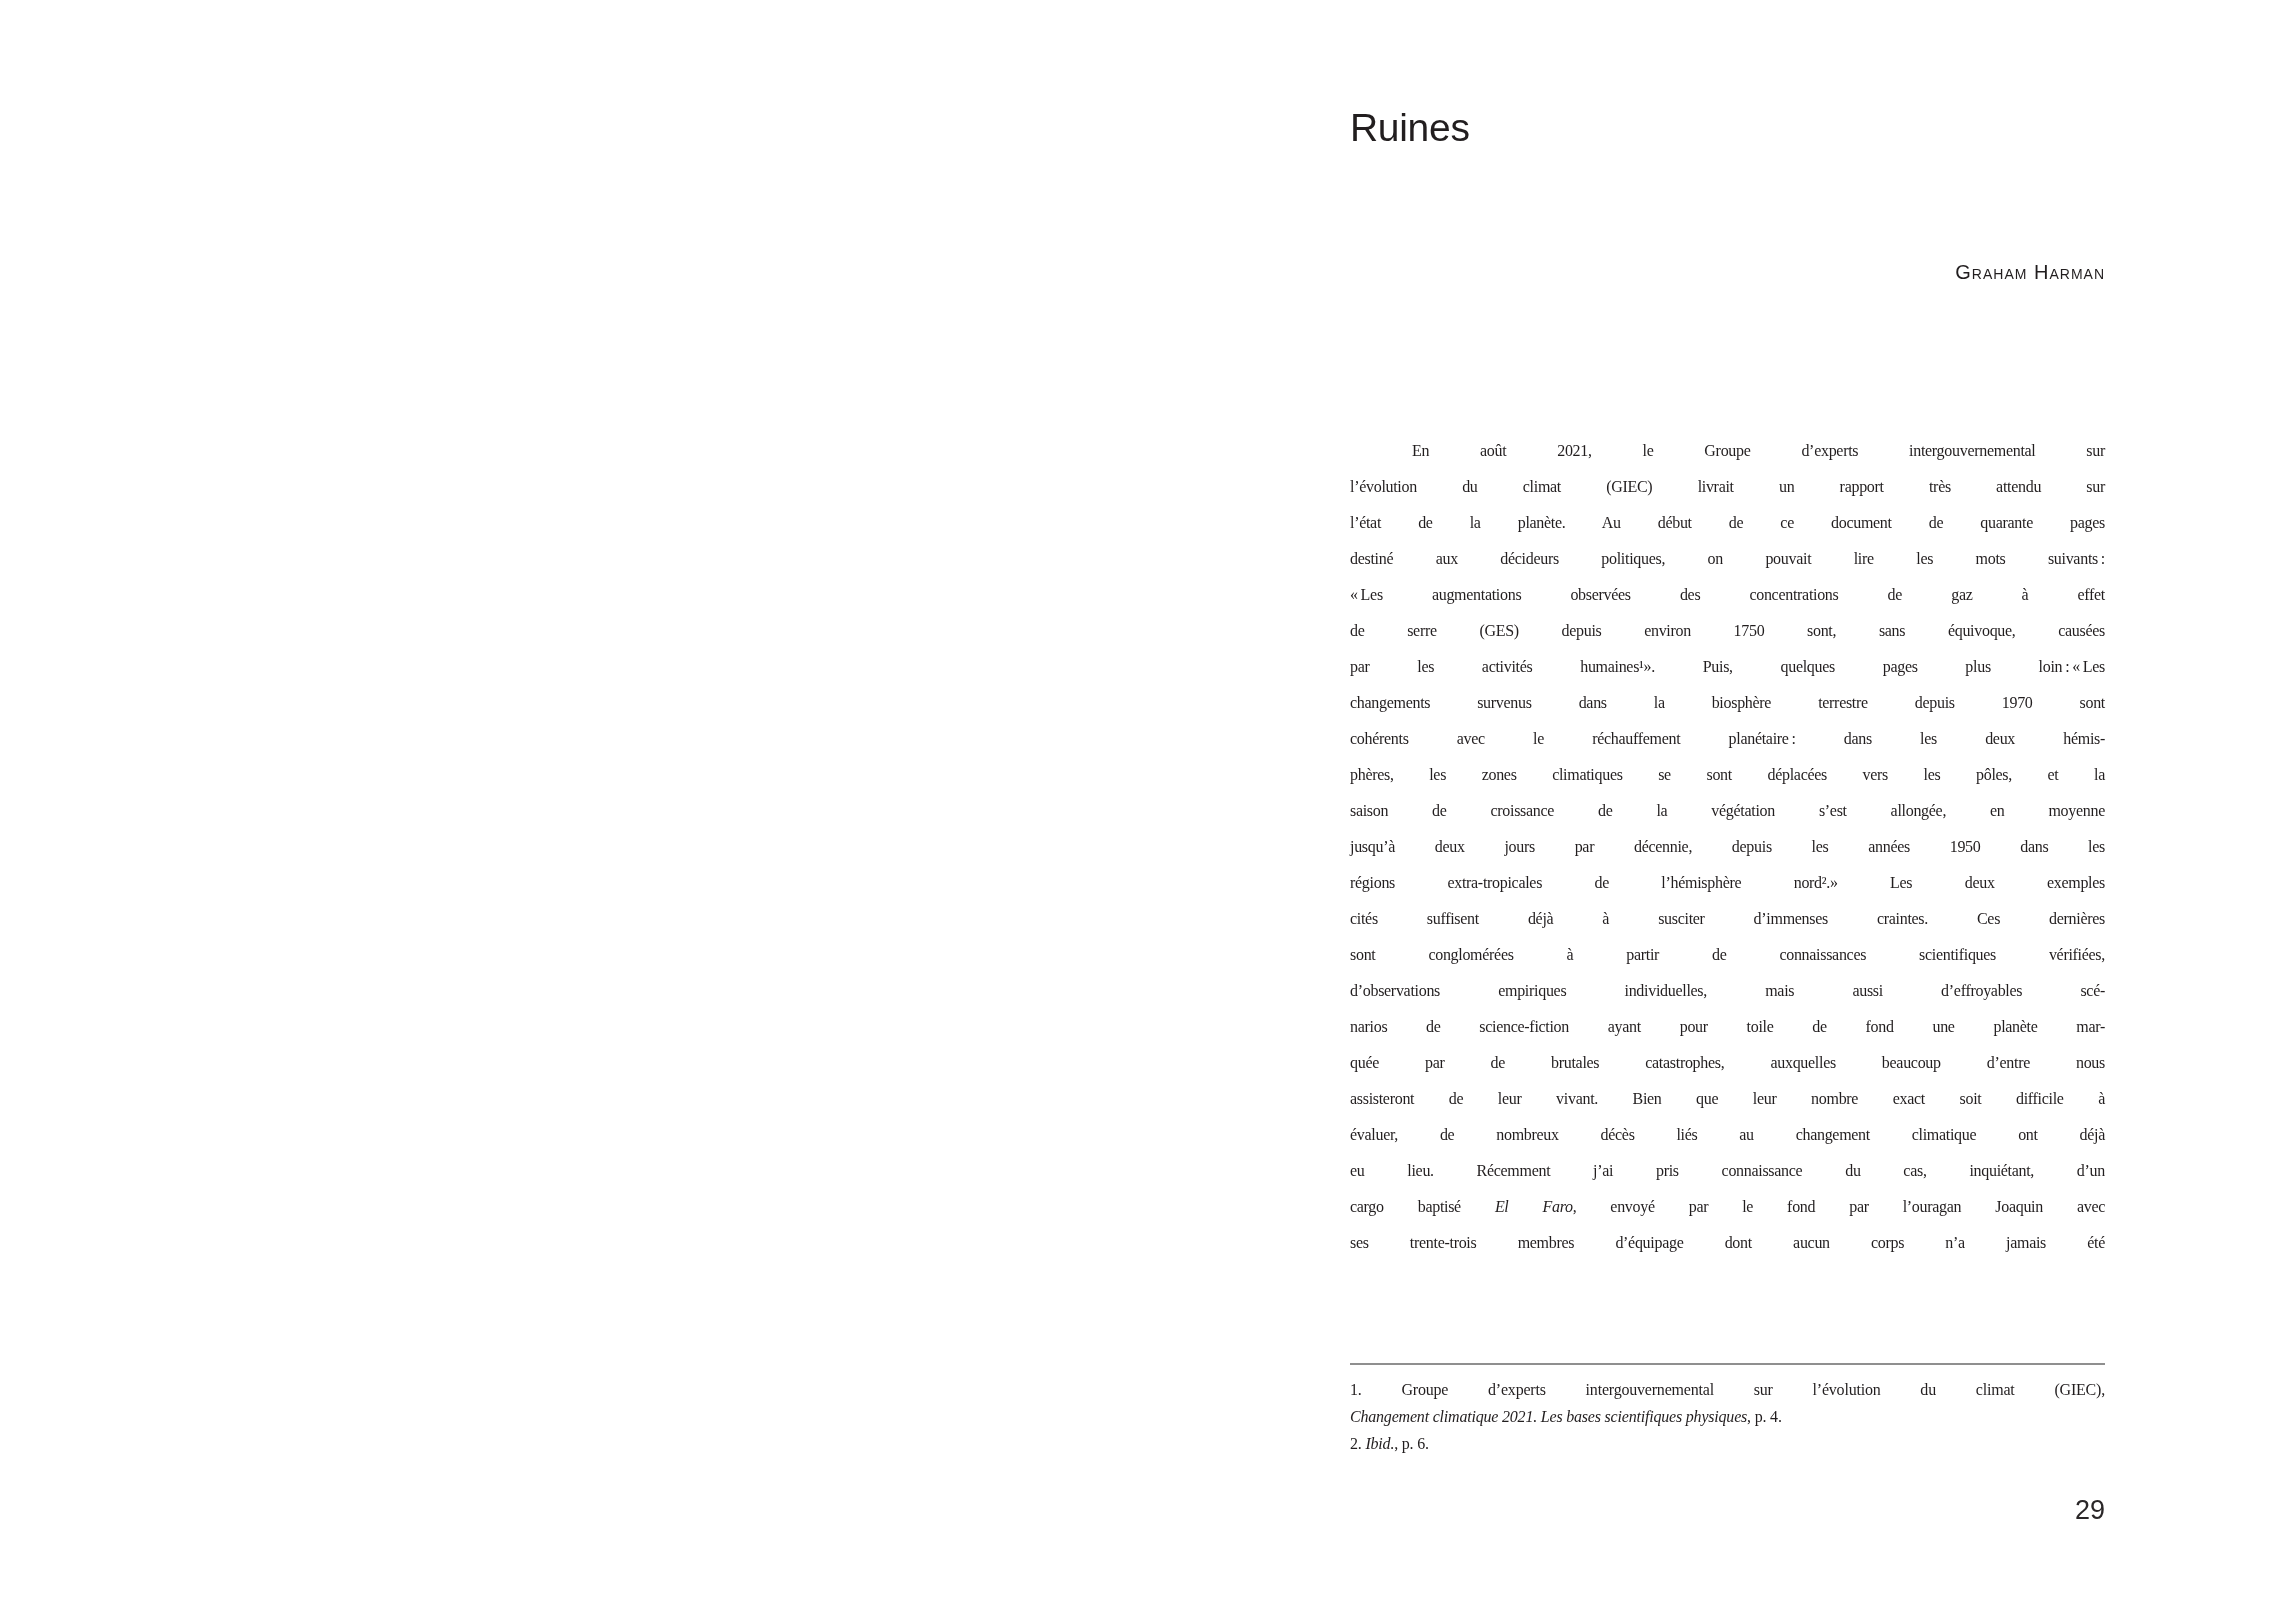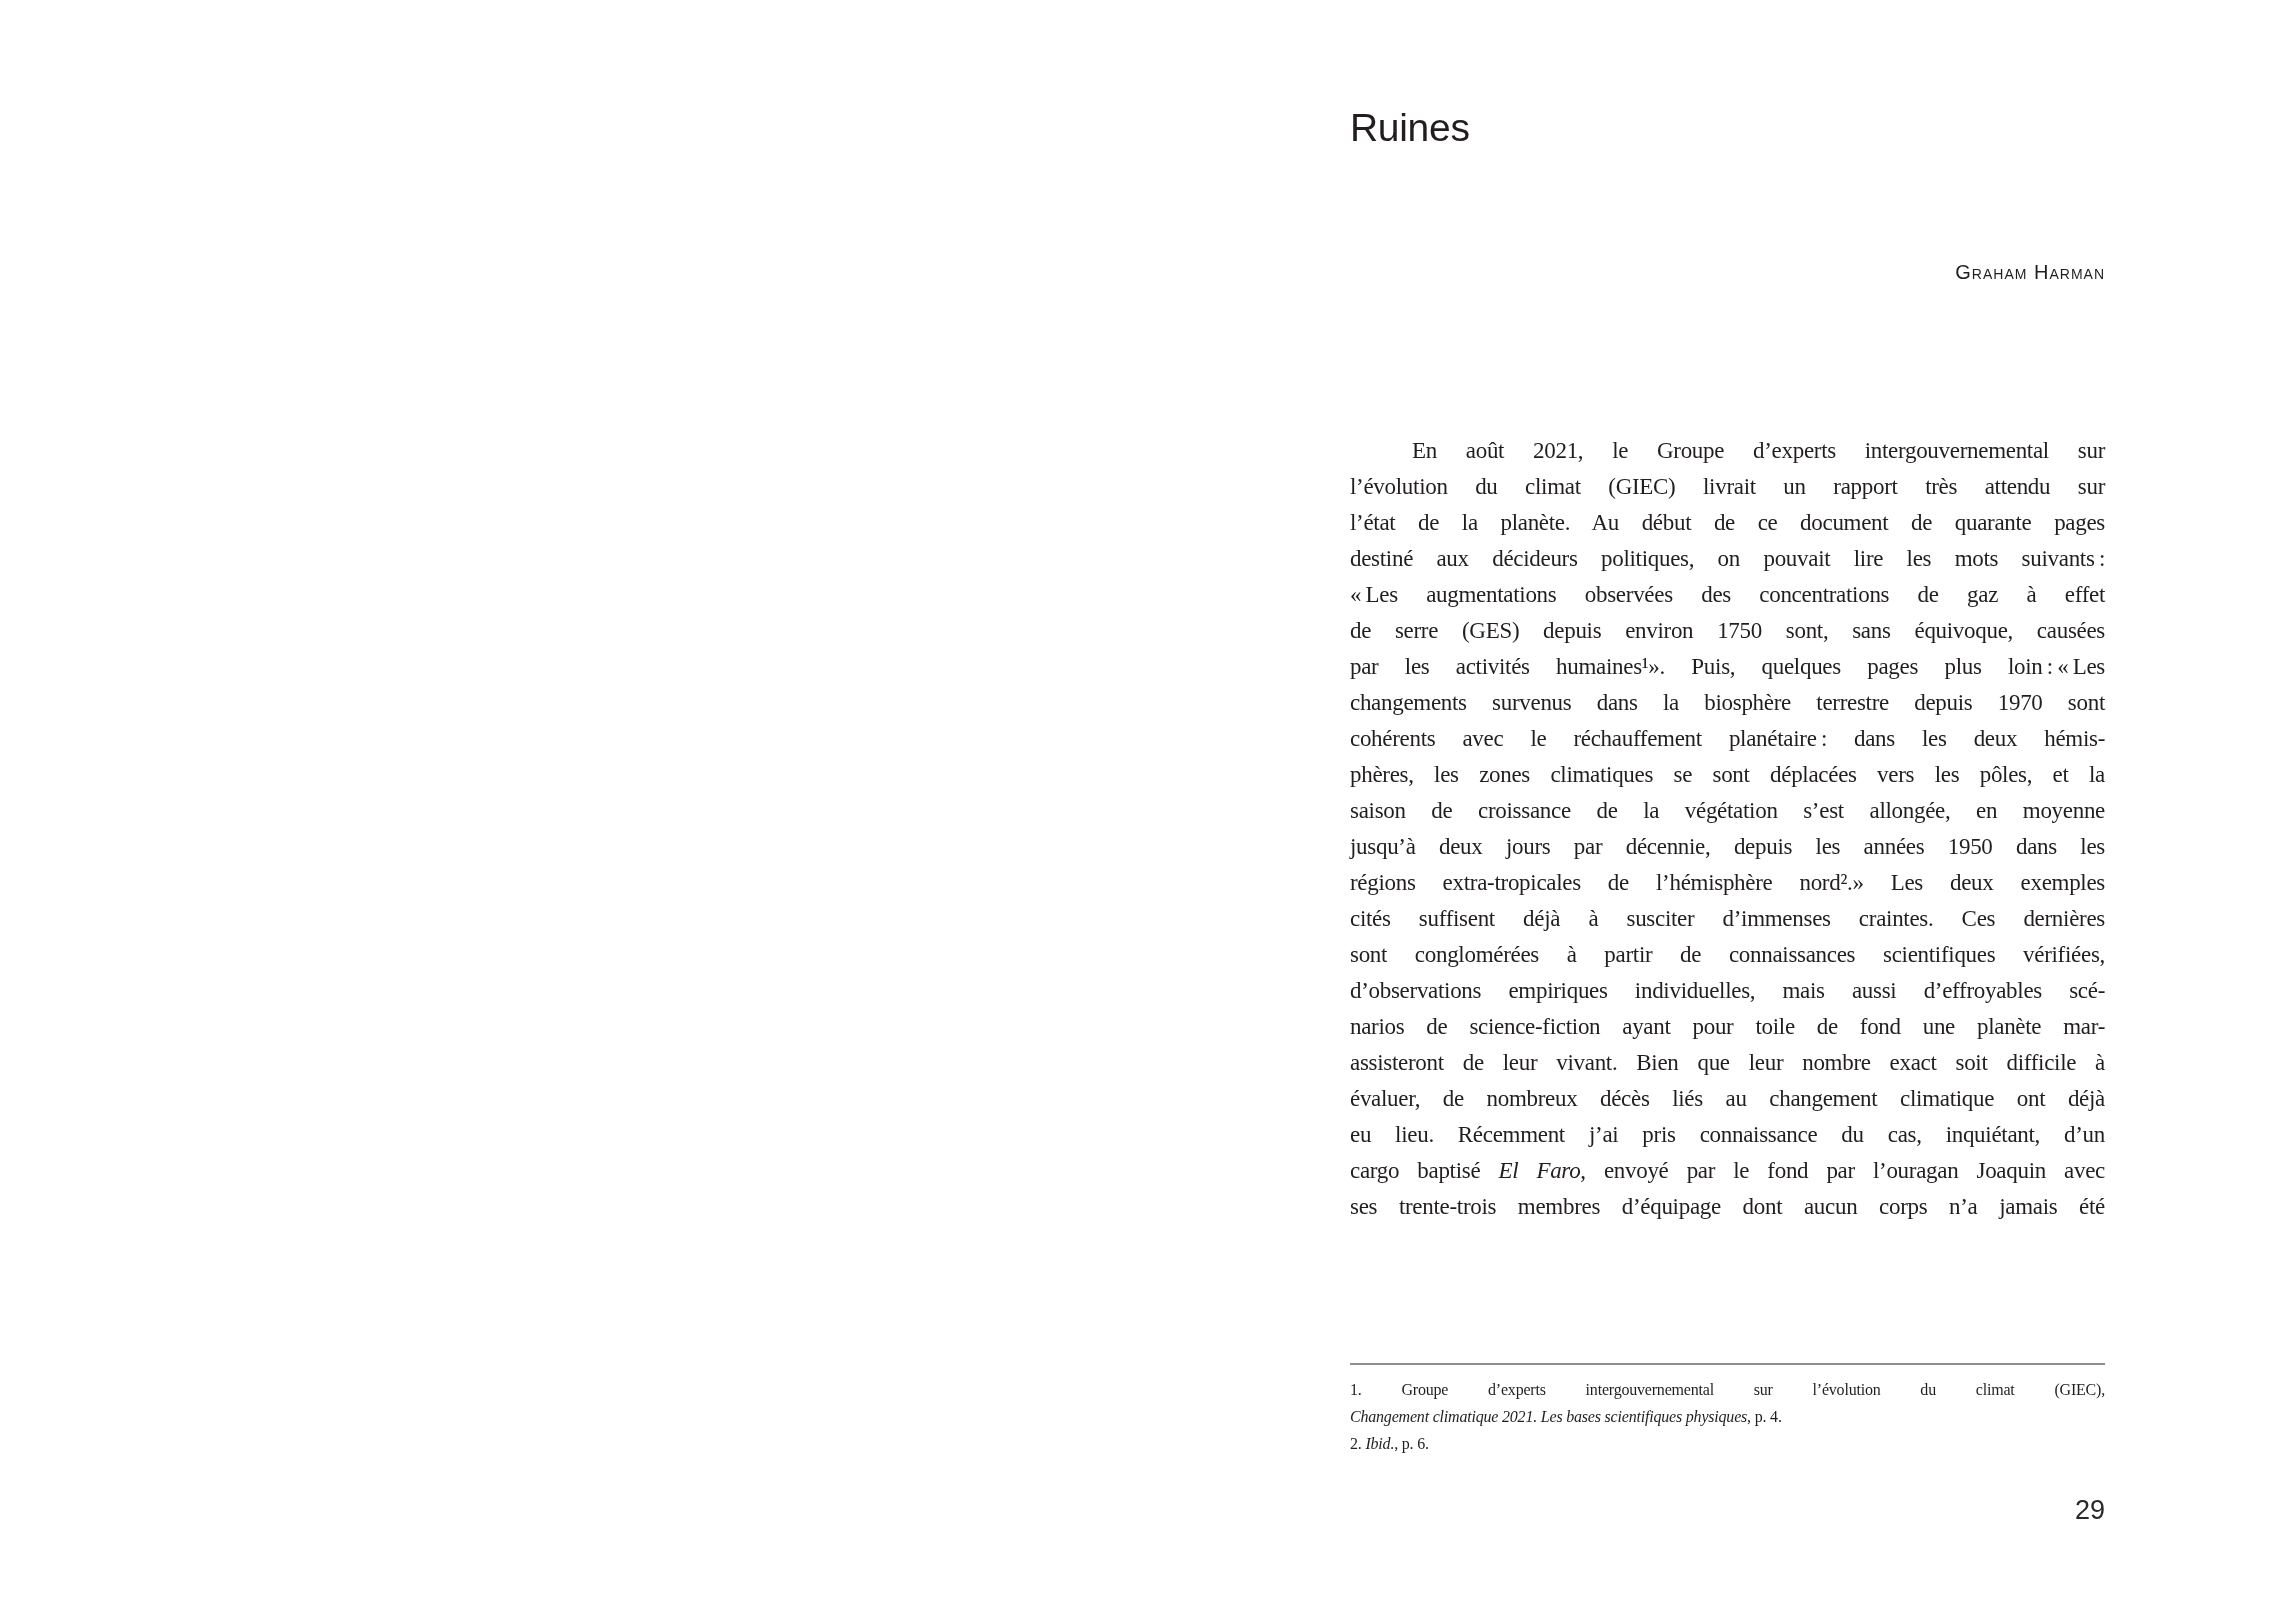--- a/index.html
+++ b/index.html
@@ -18,21 +18,21 @@
   .author {
     position:absolute; left:1336px; top:255px; width:755px;
     text-align:right;
     font-family:"Liberation Sans", sans-serif;
     font-variant:small-caps;
     font-size:20px; line-height:35px; letter-spacing:1px;
     color:#221e1f;
   }
   .bodytext {
     position:absolute; left:1336px; top:433px; width:755px;
-    font-size:23px; line-height:36px; letter-spacing:-0.3px;
+    font-size:16px; line-height:36px; letter-spacing:-0.3px;
     color:#221e1f;
   }
   .body-line { text-align:justify; text-align-last:justify; }
   .body-line.indent { text-indent:62px; }
   .fn-rule {
     position:absolute; left:1336px; top:1363px; width:755px; height:1.5px;
     background:#8f8f8f;
   }
   .footnotes {
     position:absolute; left:1336px; top:1376px; width:755px;
@@ -66,20 +66,21 @@
       <div class="body-line"><span>changements survenus dans la biosphère terrestre depuis 1970 sont</span></div>
       <div class="body-line"><span>cohérents avec le réchauffement planétaire : dans les deux hémis-</span></div>
       <div class="body-line"><span>phères, les zones climatiques se sont déplacées vers les pôles, et la</span></div>
       <div class="body-line"><span>saison de croissance de la végétation s’est allongée, en moyenne</span></div>
       <div class="body-line"><span>jusqu’à deux jours par décennie, depuis les années 1950 dans les</span></div>
       <div class="body-line"><span>régions extra-tropicales de l’hémisphère nord².» Les deux exemples</span></div>
       <div class="body-line"><span>cités suffisent déjà à susciter d’immenses craintes. Ces dernières</span></div>
       <div class="body-line"><span>sont conglomérées à partir de connaissances scientifiques vérifiées,</span></div>
       <div class="body-line"><span>d’observations empiriques individuelles, mais aussi d’effroyables scé-</span></div>
       <div class="body-line"><span>narios de science-fiction ayant pour toile de fond une planète mar-</span></div>
+      <div class="body-line"><span>quée par de brutales catastrophes, auxquelles beaucoup d’entre nous</span></div>
       <div class="body-line"><span>assisteront de leur vivant. Bien que leur nombre exact soit difficile à</span></div>
       <div class="body-line"><span>évaluer, de nombreux décès liés au changement climatique ont déjà</span></div>
       <div class="body-line"><span>eu lieu. Récemment j’ai pris connaissance du cas, inquiétant, d’un</span></div>
       <div class="body-line"><span>cargo baptisé </span><em>El Faro</em><span>, envoyé par le fond par l’ouragan Joaquin avec</span></div>
       <div class="body-line"><span>ses trente-trois membres d’équipage dont aucun corps n’a jamais été</span></div>
     </div>
   <div class="fn-rule"></div>
   <div class="footnotes">
       <div class="fn-line just"><span>1. Groupe d’experts intergouvernemental sur l’évolution du climat (GIEC),</span></div>
       <div class="fn-line"><em>Changement climatique 2021. Les bases scientifiques physiques</em><span>, p. 4.</span></div>

